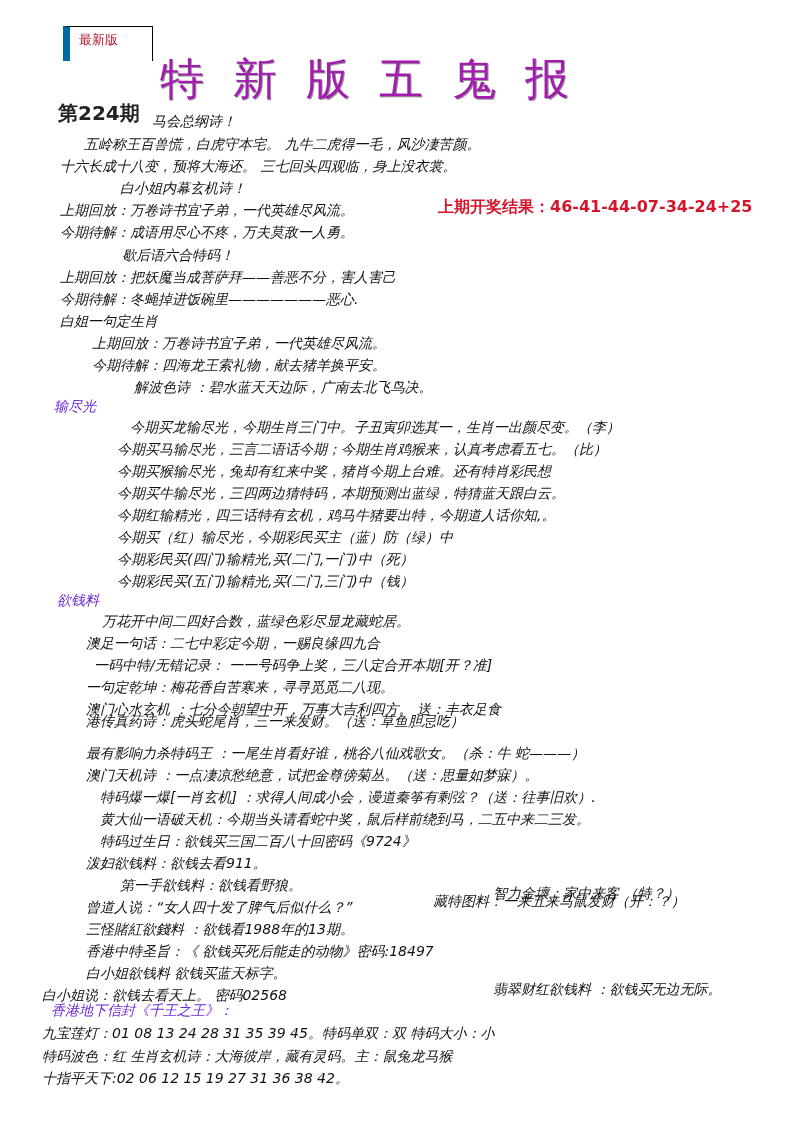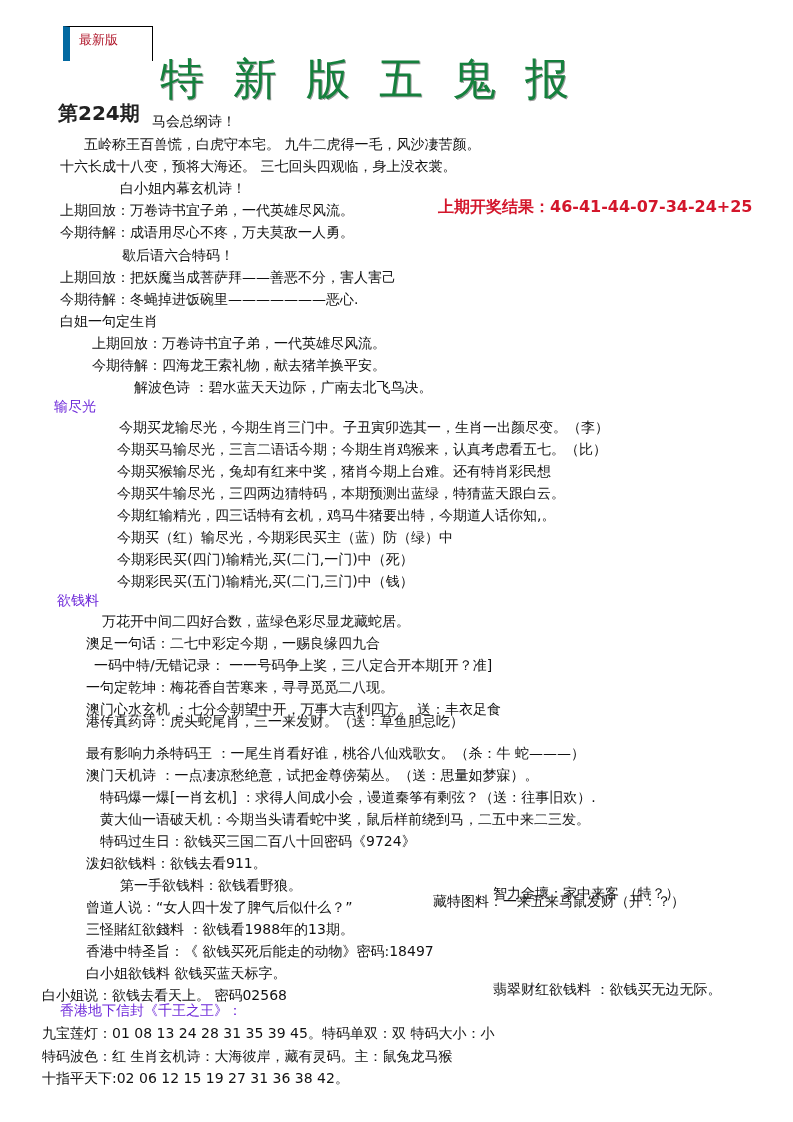--- a/index.html
+++ b/index.html
@@ -1,29 +1,29 @@
 <!DOCTYPE html>
 <html><head>
   <meta charset="utf-8">
   <style>
     html, body { margin: 0; padding: 0; background: #ffffff; }
     body {
       width: 793px; height: 1122px; position: relative; overflow: hidden;
       font-family: "DejaVu Sans", sans-serif; color: #111111;
     }
-    .abs { position: absolute; white-space: nowrap; }
+    .abs { position: absolute; white-space: nowrap; font-style: italic; }
     .t { font-size: 14px; line-height: 18px; }
     .badge-box {
       position: absolute; left: 63px; top: 26px; width: 82px; height: 34px;
       border-left: 7px solid #0369a1; border-top: 1px solid #000; border-right: 1px solid #000;
     }
     .badge-text { position: absolute; left: 9px; top: 4px; font-size: 13px; color: #b0162a; }
     .title {
       position: absolute; left: 160px; top: 50px; font-size: 44px; letter-spacing: 29px;
-      color: #15803d; font-family: "DejaVu Serif", serif; font-weight: normal;
+      color: #a21caf; font-family: "DejaVu Serif", serif; font-weight: normal;
       text-shadow: 1px 1px 0 #999;
     }
     .issue { position: absolute; left: 58px; top: 100px; font-size: 20px; font-weight: bold; color: #222; }
     .result { position: absolute; left: 438px; top: 197px; font-size: 16px; color: #d3162b; font-weight: bold; }
     .section { font-size: 14px; color: #6d28d9; }
   </style>
 </head>
 <body>
 
 <div class="badge-box">
@@ -44,21 +44,21 @@
 <div class="abs t" style="left:122px;top:246px;">歇后语六合特码！</div>
 <div class="abs t" style="left:60px;top:268px;">上期回放：把妖魔当成菩萨拜——善恶不分，害人害己</div>
 <div class="abs t" style="left:60px;top:290px;">今期待解：冬蝇掉进饭碗里———————恶心.</div>
 
 <div class="abs t" style="left:60px;top:312px;">白姐一句定生肖</div>
 <div class="abs t" style="left:92px;top:334px;">上期回放：万卷诗书宜子弟，一代英雄尽风流。</div>
 <div class="abs t" style="left:92px;top:356px;">今期待解：四海龙王索礼物，献去猪羊换平安。</div>
 <div class="abs t" style="left:134px;top:378px;">解波色诗 ：碧水蓝天天边际，广南去北飞鸟决。</div>
 
 <div class="abs section" style="left:54px;top:398px;">输尽光</div>
-<div class="abs t" style="left:119px;top:418px;">今期买龙输尽光，今期生肖三门中。子丑寅卯选其一，生肖一出颜尽变。（李）</div>
+<div class="abs t" style="left:130px;top:418px;">今期买龙输尽光，今期生肖三门中。子丑寅卯选其一，生肖一出颜尽变。（李）</div>
 <div class="abs t" style="left:117px;top:440px;">今期买马输尽光，三言二语话今期；今期生肖鸡猴来，认真考虑看五七。（比）</div>
 <div class="abs t" style="left:117px;top:462px;">今期买猴输尽光，兔却有红来中奖，猪肖今期上台难。还有特肖彩民想</div>
 <div class="abs t" style="left:117px;top:484px;">今期买牛输尽光，三四两边猜特码，本期预测出蓝绿，特猜蓝天跟白云。</div>
 <div class="abs t" style="left:117px;top:506px;">今期红输精光，四三话特有玄机，鸡马牛猪要出特，今期道人话你知,。</div>
 <div class="abs t" style="left:117px;top:528px;">今期买（红）输尽光，今期彩民买主（蓝）防（绿）中</div>
 <div class="abs t" style="left:117px;top:550px;">今期彩民买(四门)输精光,买(二门,一门)中（死）</div>
 <div class="abs t" style="left:117px;top:572px;">今期彩民买(五门)输精光,买(二门,三门)中（钱）</div>
 
 <div class="abs section" style="left:57px;top:592px;">欲钱料</div>
 <div id="yq-lines">
@@ -78,16 +78,16 @@
     <div class="abs t" style="left: 86px; top: 898px;">曾道人说：“女人四十发了脾气后似什么？”</div>
     <div class="abs t" style="left: 86px; top: 920px;">三怪賭紅欲錢料 ：欲钱看1988年的13期。</div>
     <div class="abs t" style="left: 86px; top: 942px;">香港中特圣旨：《 欲钱买死后能走的动物》密码:18497</div>
     <div class="abs t" style="left: 86px; top: 964px;">白小姐欲钱料  欲钱买蓝天标字。</div>
     <div class="abs t" style="left: 42px; top: 986px;">白小姐说：欲钱去看天上。 密码02568</div>
     <div class="abs t" style="left: 493px; top: 848px; margin-top: 36px;">智力金壞：家中来客  （特？）</div>
     <div class="abs t" style="left: 433px; top: 892px;">藏特图料：一来五来马鼠发财（开：？）</div>
     <div class="abs t" style="left: 493px; top: 980px;">翡翠财红欲钱料 ：欲钱买无边无际。</div>
   </div>
 
-<div class="abs section" style="left:60px;top:1002px;">香港地下信封《千王之王》：</div>
+<div class="abs section" style="left:51px;top:1002px;">香港地下信封《千王之王》：</div>
 <div class="abs t" style="left:42px;top:1024px;">九宝莲灯：01 08 13 24 28 31 35 39 45。特码单双：双 特码大小：小</div>
 <div class="abs t" style="left:42px;top:1047px;">特码波色：红  生肖玄机诗：大海彼岸，藏有灵码。主：鼠兔龙马猴</div>
 <div class="abs t" style="left:42px;top:1069px;">十指平天下:02 06 12 15 19 27 31 36 38 42。</div>
 
 </body></html>

